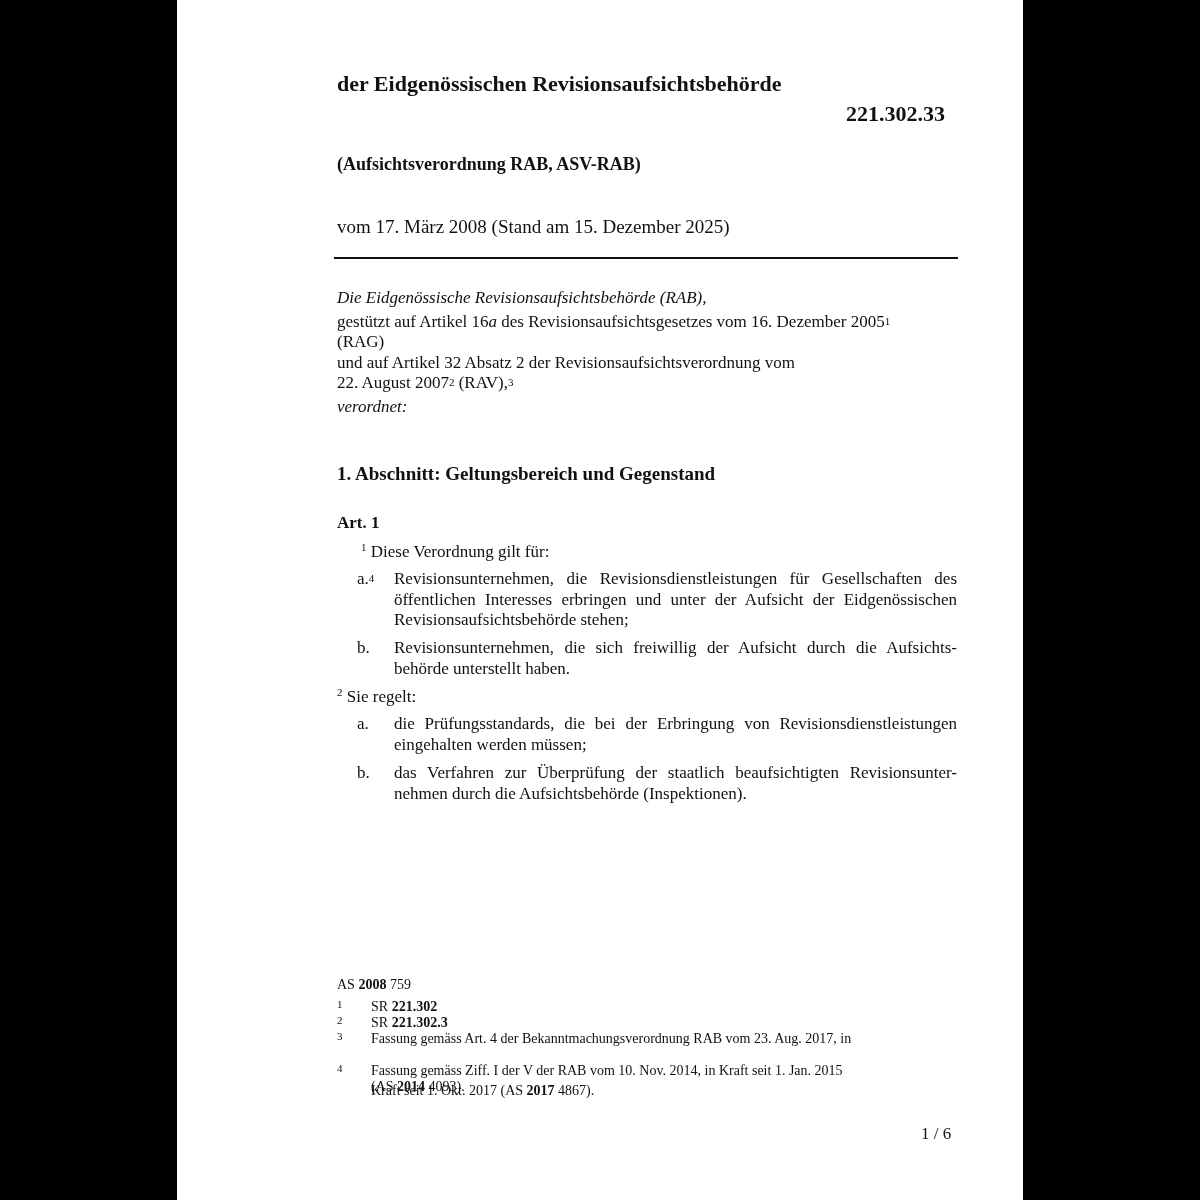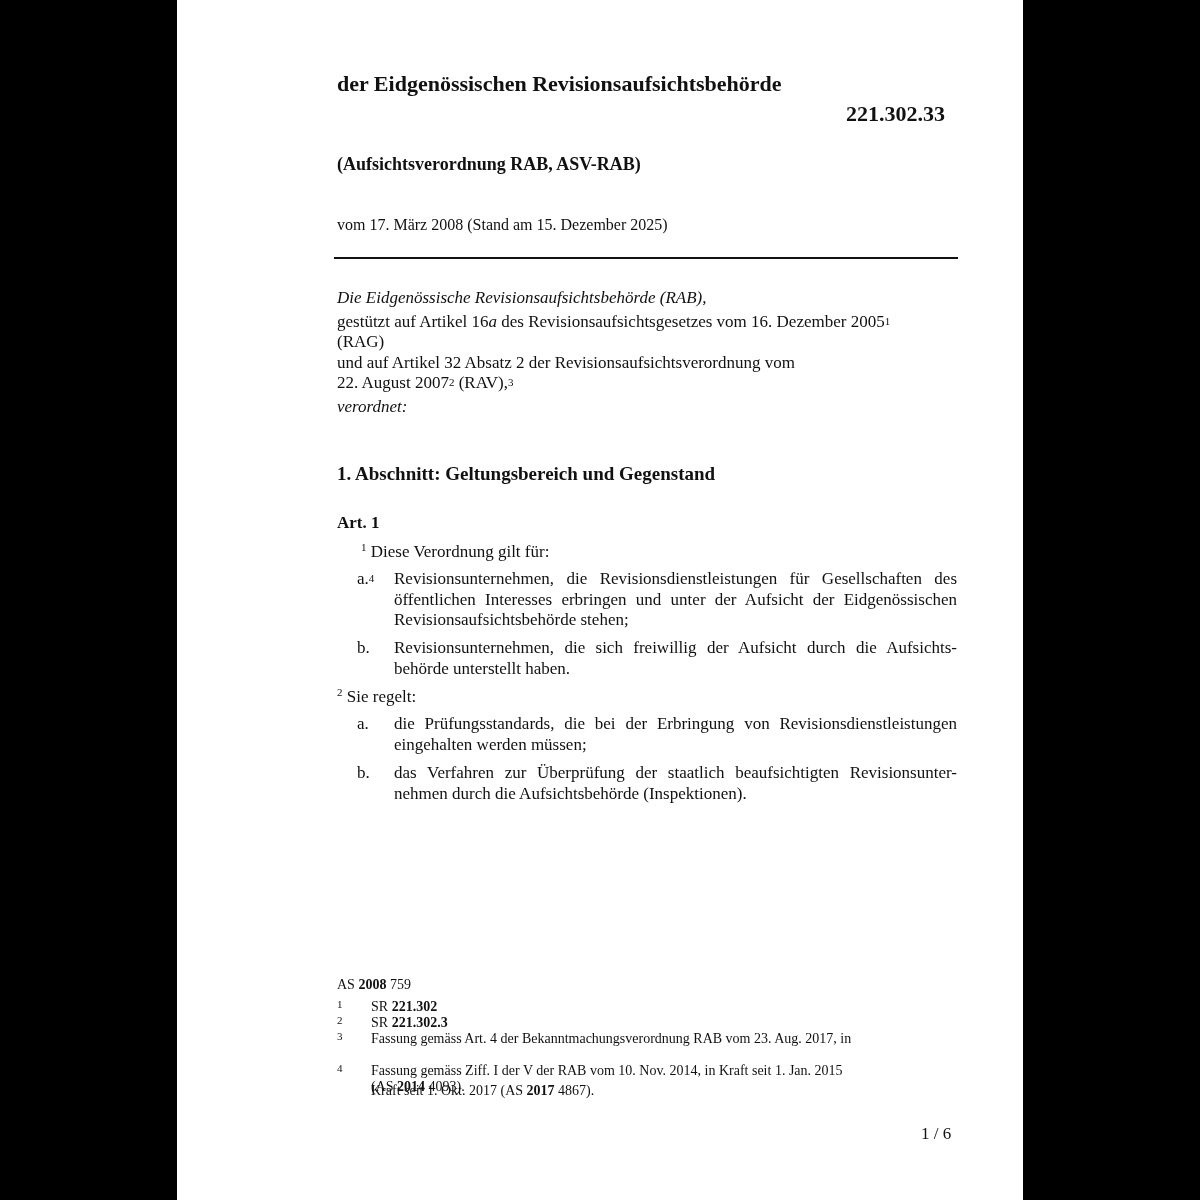--- a/index.html
+++ b/index.html
@@ -7,21 +7,21 @@
       width:1200px; height:1200px; background:#000; position:relative; overflow:hidden;
       font-family:"Liberation Serif", serif; color:#111;
     }
     .page {
       position:absolute; left:177px; top:0; width:846px; height:1200px; background:#fff;
     }
     .abs { position:absolute; white-space:nowrap; }
     .sr-number { left:669px; top:60px; font-size:22px; font-weight:bold;margin-top:41px; }
     .title { left:160px; top:72px; font-size:22px; font-weight:bold; line-height:24px; }
     .subtitle { left:160px; top:154px; font-size:18px; font-weight:bold; }
-    .date { left:160px; top:216px; font-size:16px; }
+    .date { left:160px; top:216px; font-size:19px; }
     .rule { position:absolute; left:157px; top:257px; width:624px; height:2px; background:#111; }
     .preamble { left:160px; top:288px; font-size:17px; line-height:20.5px; }
     .preamble .it { font-style:italic; }
     .preamble .gap { height:3px; }
     sup { font-size:11px; vertical-align:top; position:relative; top:-1px; }
     .section { left:160px; top:463px; font-size:19px; font-weight:bold; }
     .art { left:160px; top:513px; font-size:17px; font-weight:bold;text-align:right; }
     .para { font-size:17px; }
     .list-item { position:absolute; left:180px; width:600px; font-size:17px; line-height:20.5px; }
     .list-item .letter { position:absolute; left:0; top:0; }

